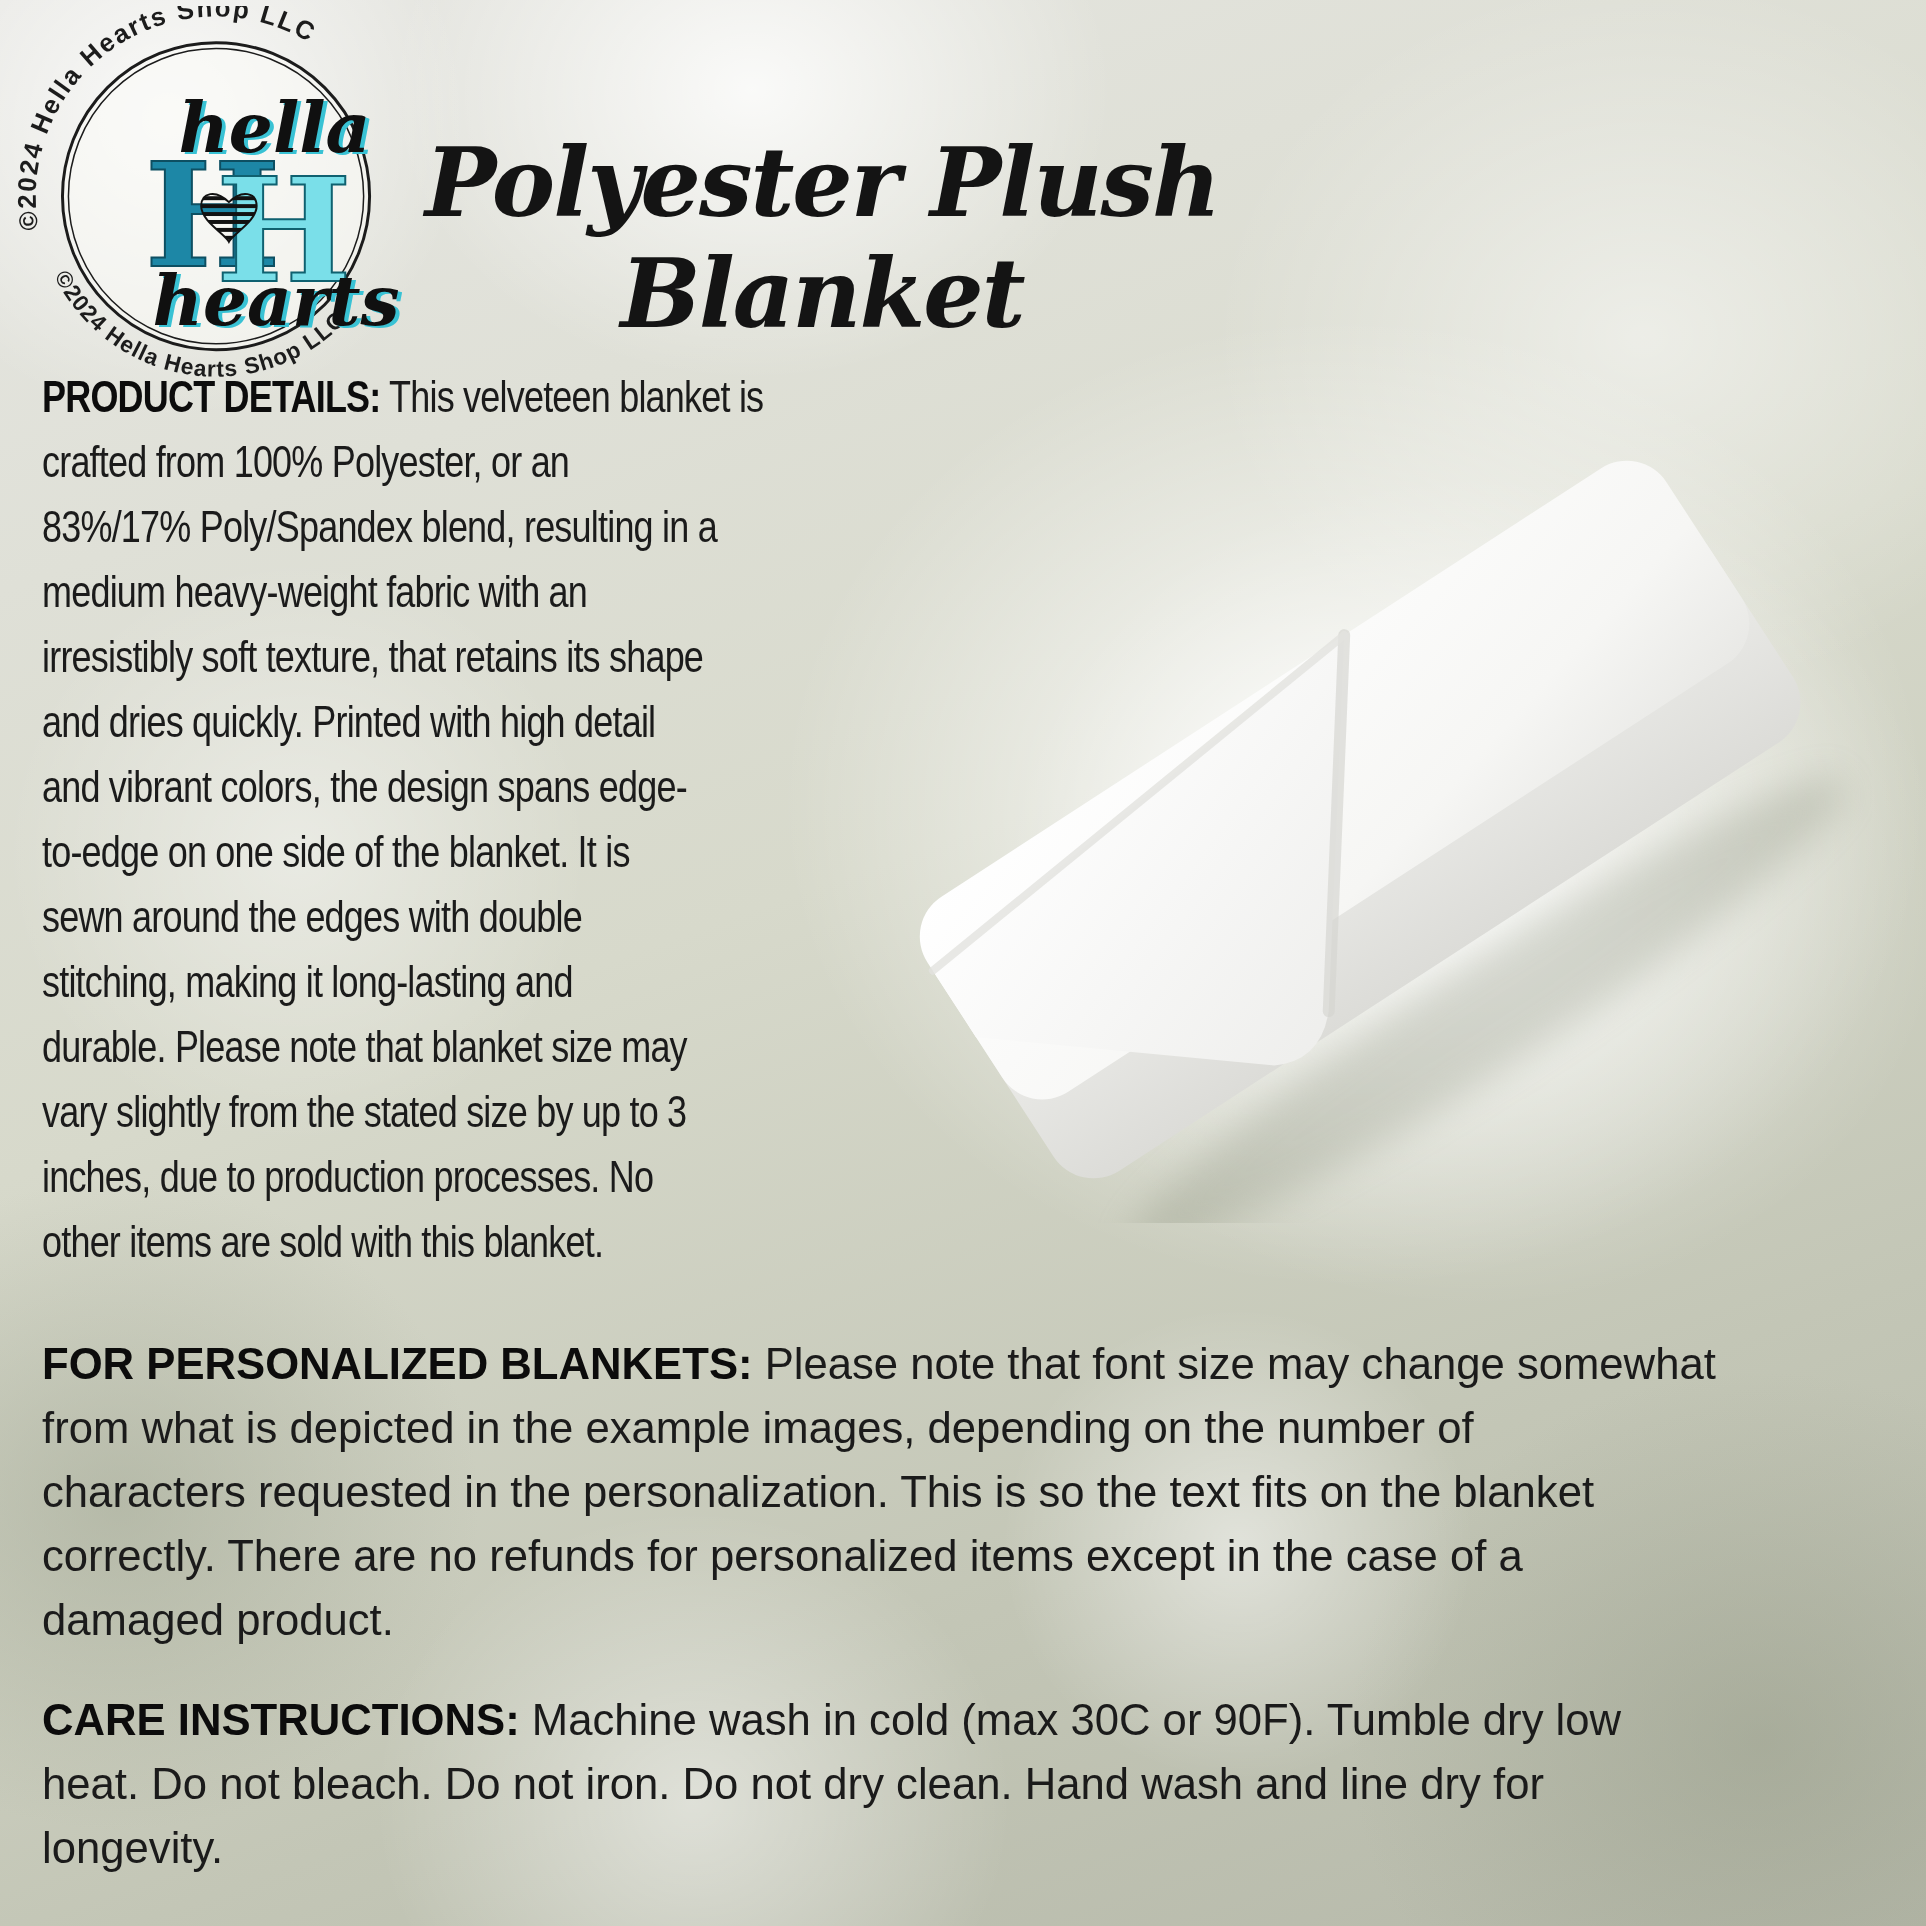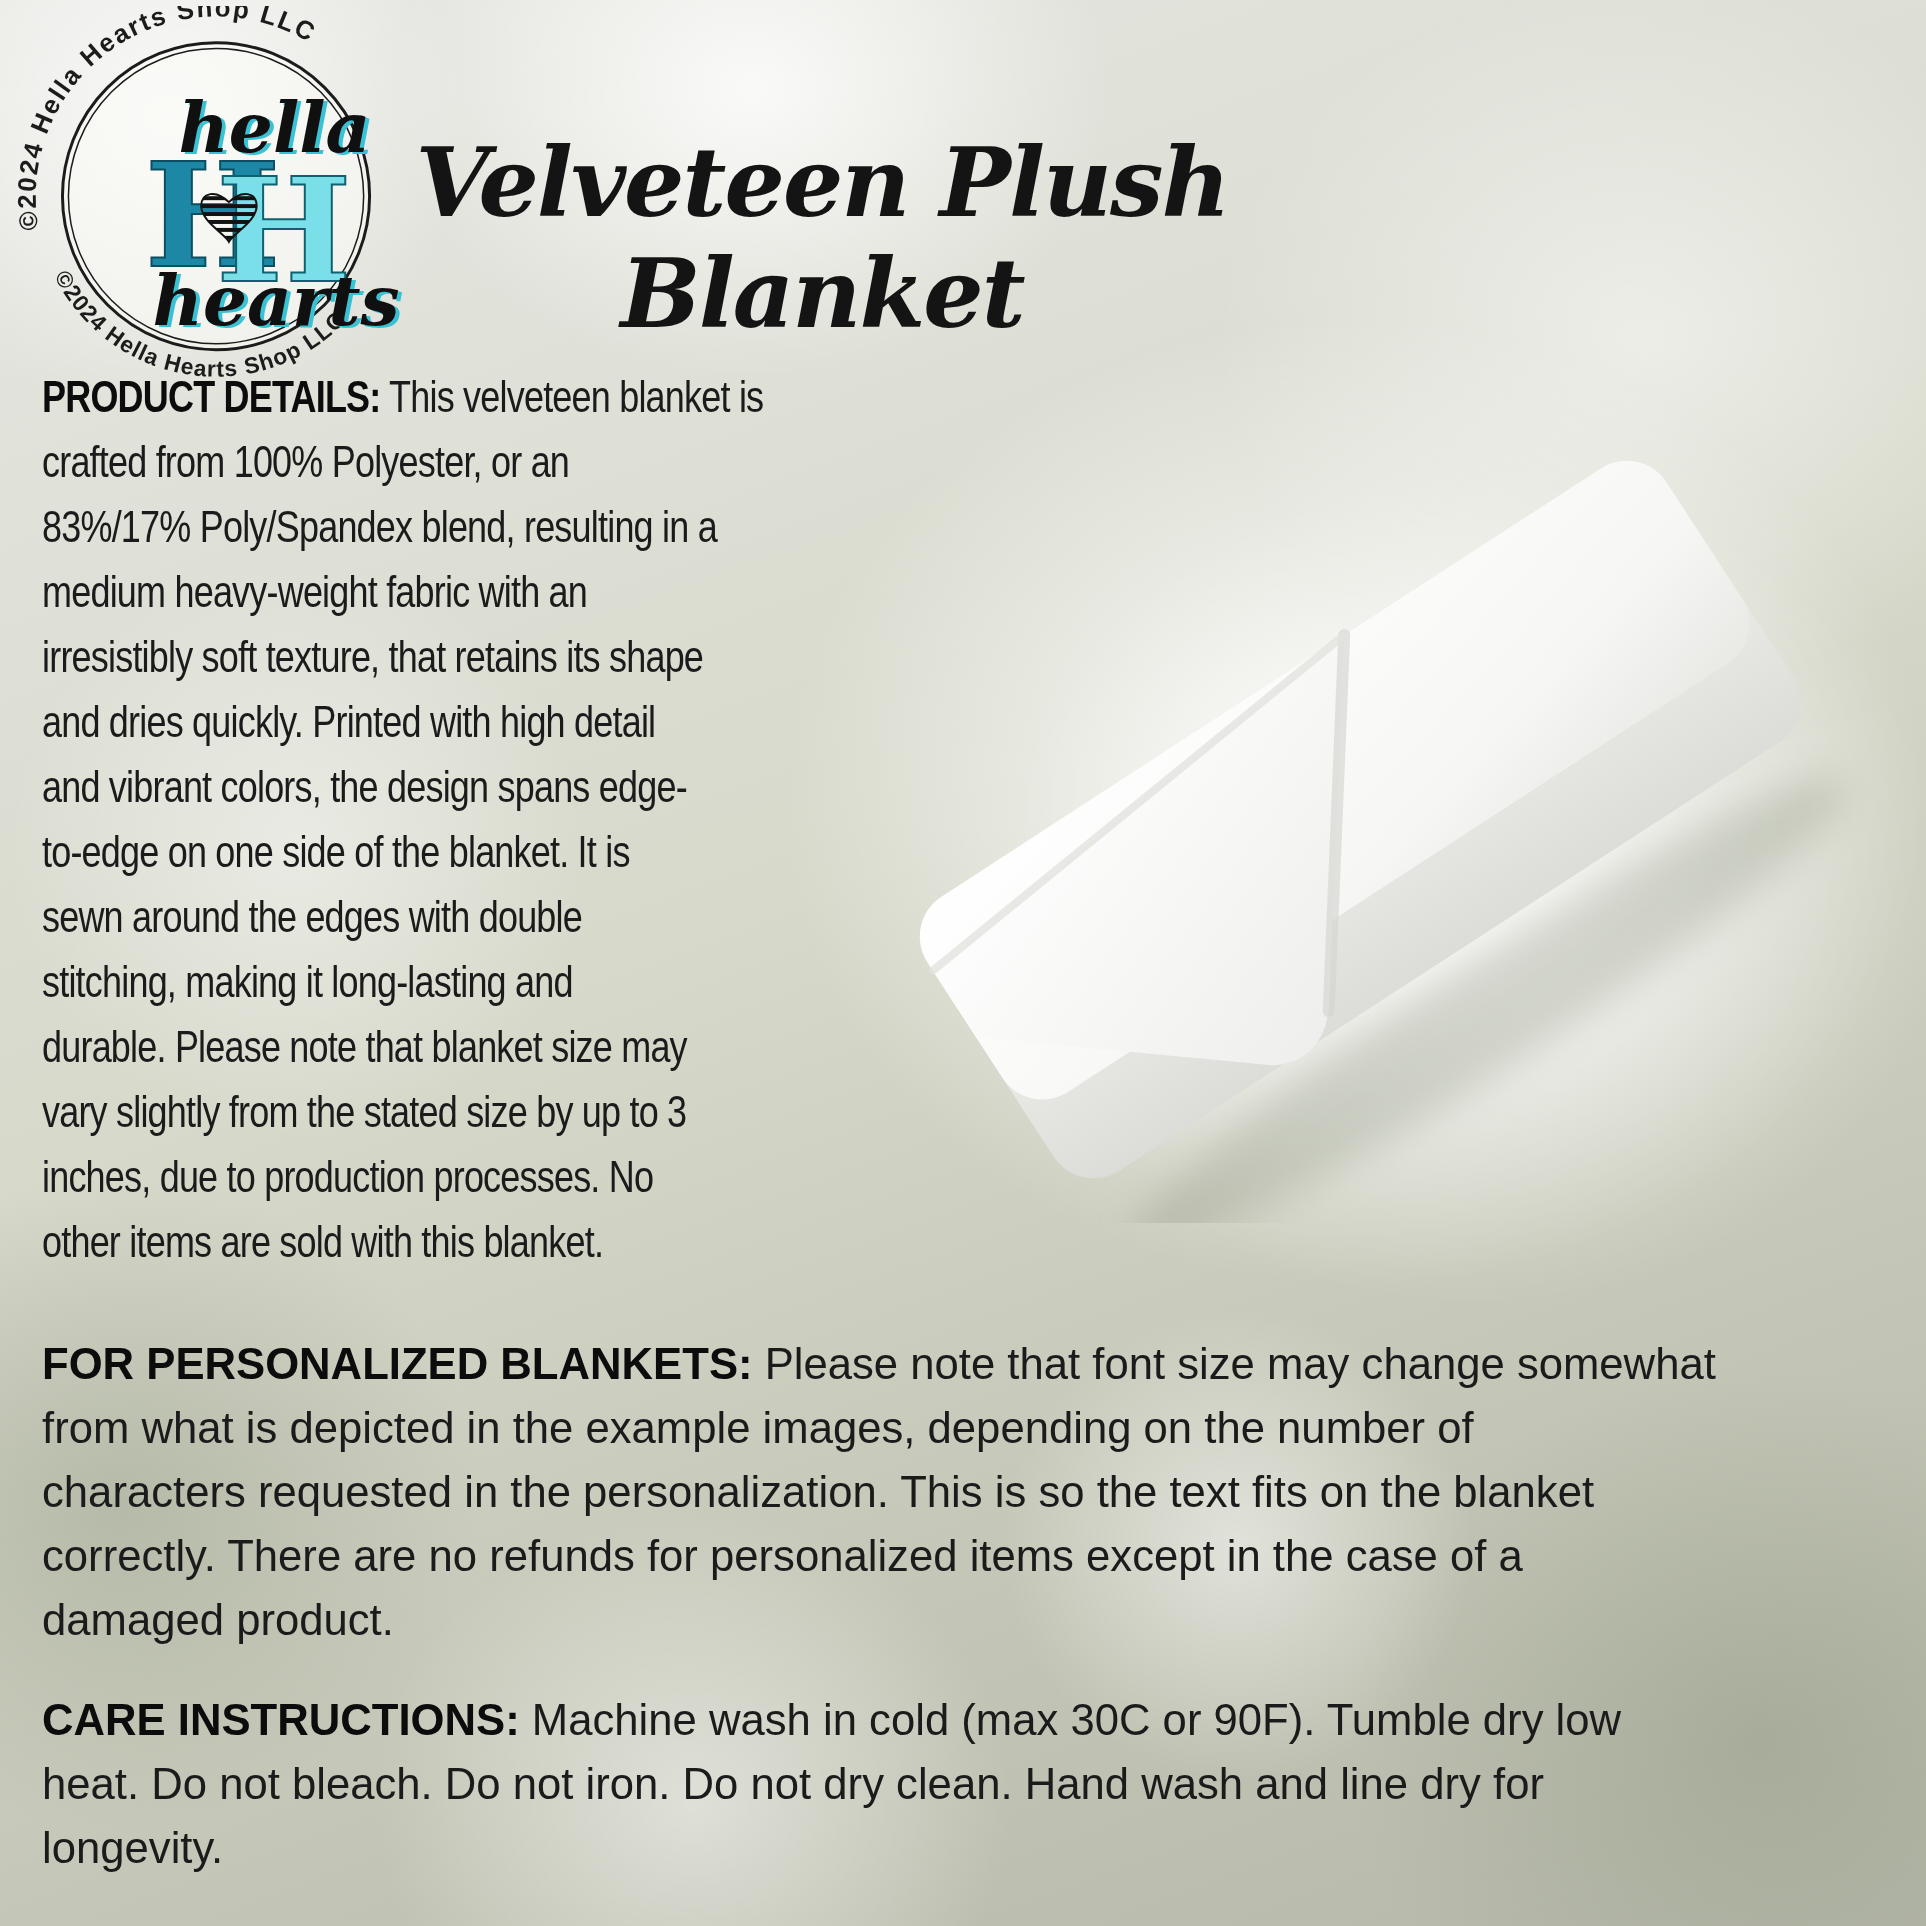--- a/index.html
+++ b/index.html
@@ -118,21 +118,21 @@
 
     <text class="script-shadow" x="178" y="149" font-size="70">hella</text>
     <text class="script" x="174" y="147" font-size="70">hella</text>
 
     <path d="M 225,238 C 221,230 197,217 197,202 C 197,188 212,185 225,198 C 238,185 253,188 253,202 C 253,217 229,230 225,238 Z" fill="url(#hstripes)" stroke="#121212" stroke-width="2"></path>
 
     <text class="script-shadow" x="152" y="324" font-size="70">hearts</text>
     <text class="script" x="148" y="322" font-size="70">hearts</text>
   </svg>
 
-  <h1 class="title">Velveteen Plush Blanket</h1>
+  <h1 class="title">Polyester Plush Blanket</h1>
 
   <p class="para product"><b>PRODUCT DETAILS:</b><span> This velveteen blanket is
 crafted from 100% Polyester, or an
 83%/17% Poly/Spandex blend, resulting in a
 medium heavy-weight fabric with an
 irresistibly soft texture, that retains its shape
 and dries quickly. Printed with high detail
 and vibrant colors, the design spans edge-
 to-edge on one side of the blanket. It is
 sewn around the edges with double

